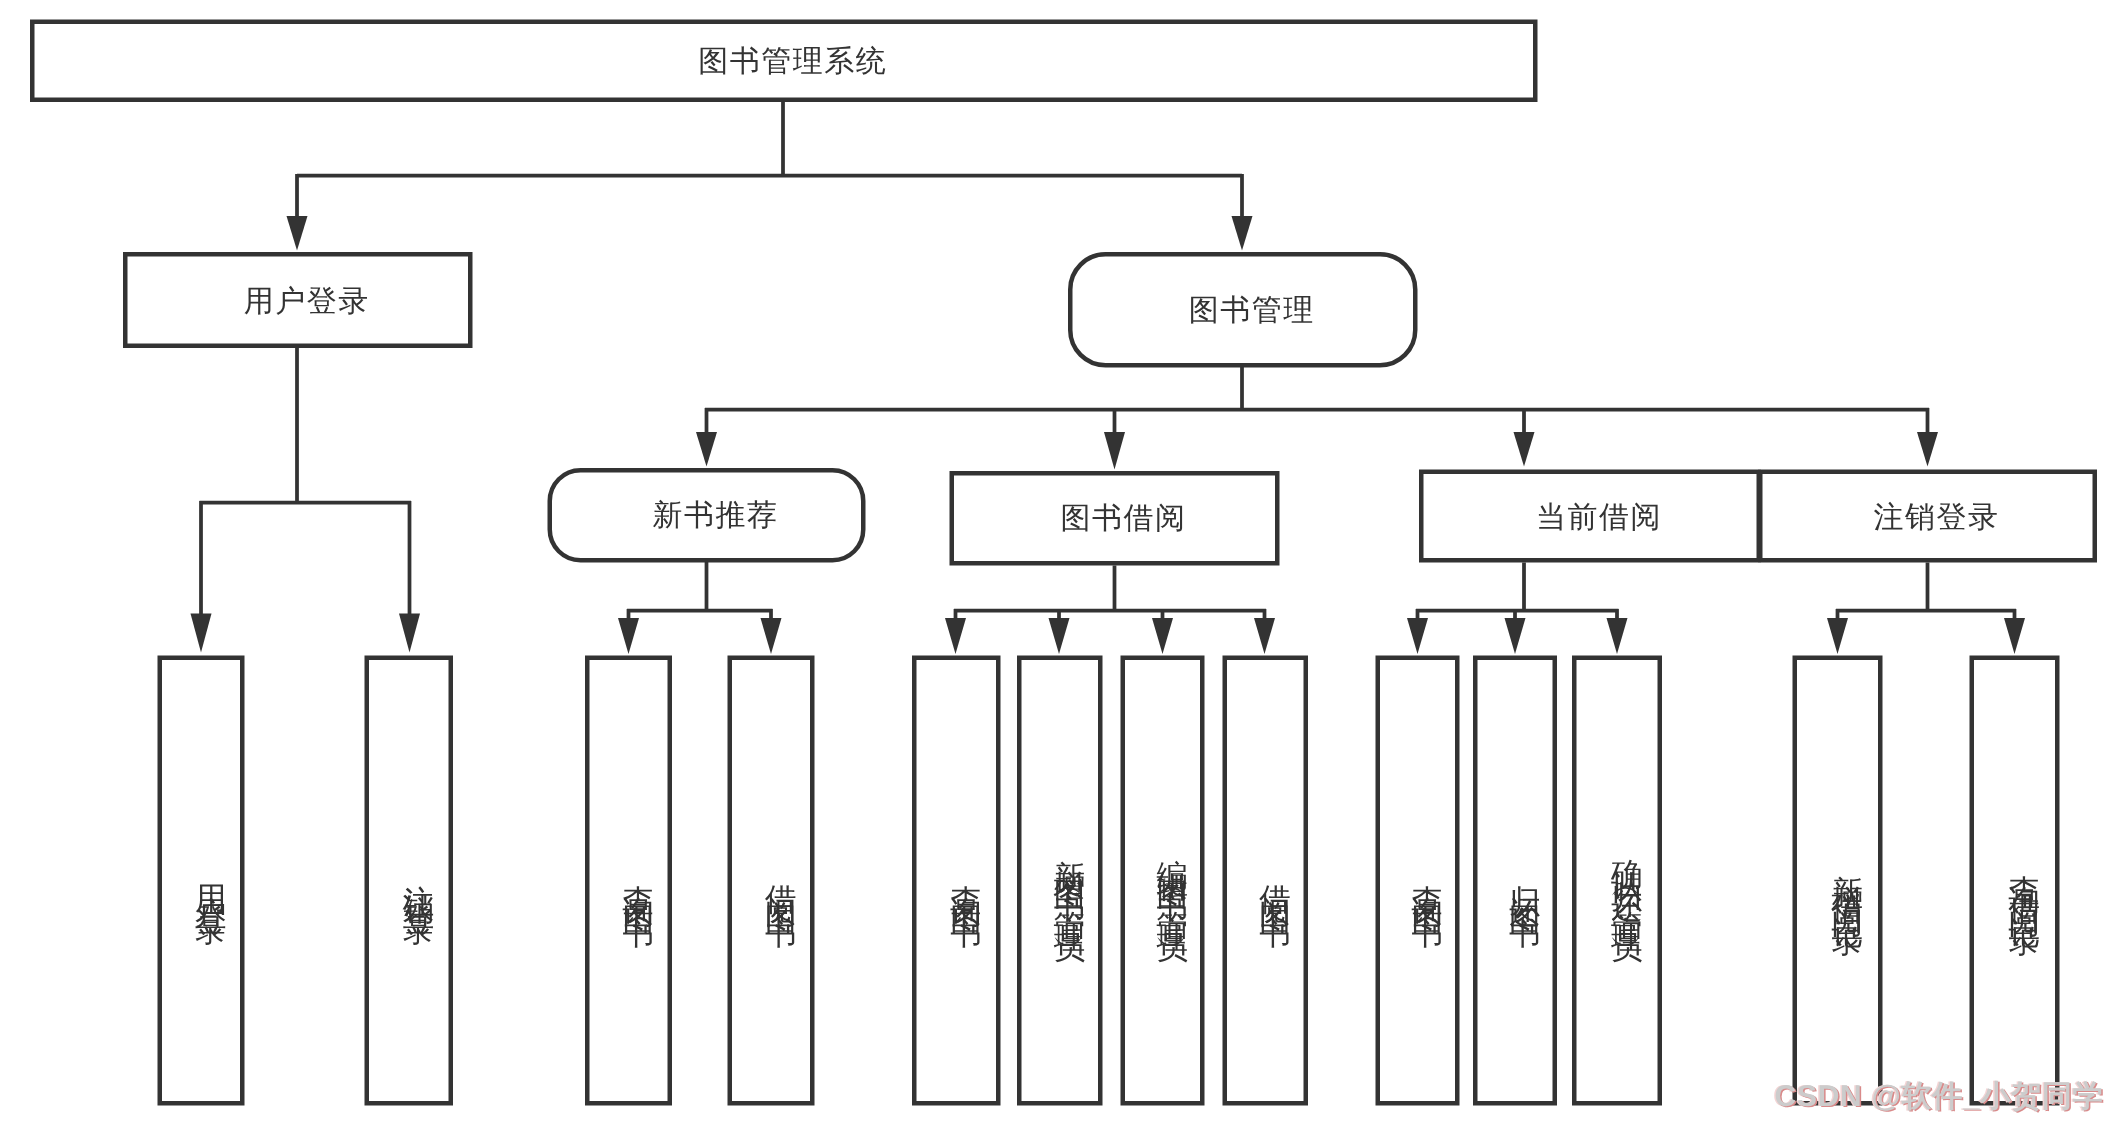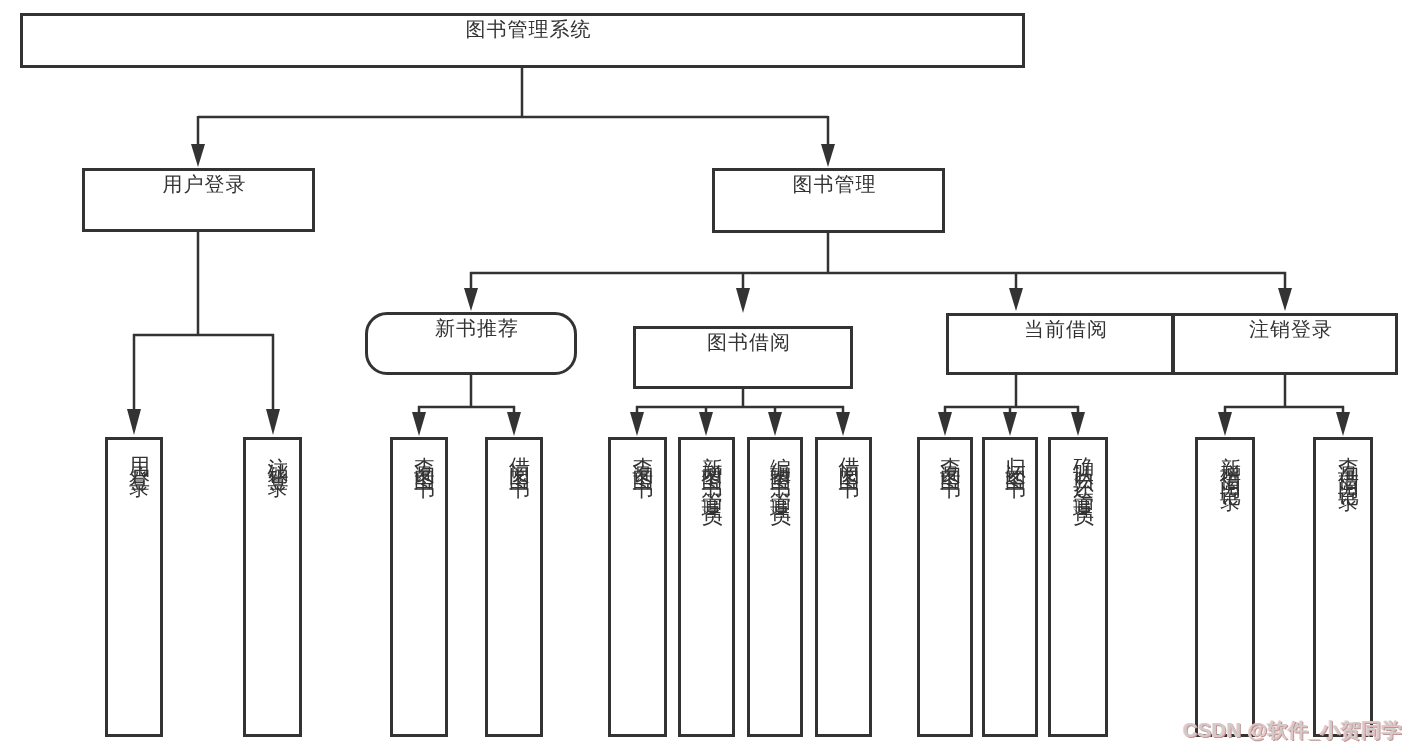--- a/index.html
+++ b/index.html
@@ -14,43 +14,43 @@
     height: 747px;
     background: #ffffff;
     overflow: hidden;
   }
   .node {
     position: absolute;
     box-sizing: border-box;
     border: 3px solid #333333;
     background: #ffffff;
     display: flex;
-    align-items: flex-start;
+    align-items: center;
     justify-content: center;
     color: #333333;
     padding-left: 12px;
   }
   .hlabel {
     font-size: 20px;
     letter-spacing: 1px;
     white-space: nowrap;
   }
   .vnode span {
     writing-mode: vertical-rl;
     text-orientation: mixed;
     font-size: 21px;
     letter-spacing: 7px;
     line-height: 1;
   }
   
   .n-root { left: 20px;  top: 13px;  width: 1005px; height: 55px; }
   .n-l1a  { left: 82px;  top: 168px; width: 233px;  height: 64px; }
-  .n-l1b  { left: 712px; top: 168px; width: 233px;  height: 65px; }
+  .n-l1b  { left: 712px; top: 168px; width: 233px;  height: 77px; border-radius: 25px; }
   .n-l2a  { left: 365px; top: 312px; width: 212px;  height: 63px; border-radius: 22px; }
-  .n-l2b  { left: 633px; top: 314px; width: 220px;  height: 63px; margin-top: 12px; }
+  .n-l2b  { left: 633px; top: 314px; width: 220px;  height: 63px; }
   .n-l2c  { left: 902px; top: 313px; width: 228px;  height: 62px; margin-left: 44px; }
   .n-l2d  { left: 1172px;top: 313px; width: 226px;  height: 62px; }
   .leaf   { top: 437px; height: 300px; }
   .n-a1 { left: 105px;  width: 58px; }
   .n-a2 { left: 243px;  width: 59px; }
   .n-b1 { left: 390px;  width: 58px; }
   .n-b2 { left: 485px;  width: 58px; }
   .n-c1 { left: 608px;  width: 59px; }
   .n-c2 { left: 678px;  width: 57px; }
   .n-c3 { left: 747px;  width: 56px; }

